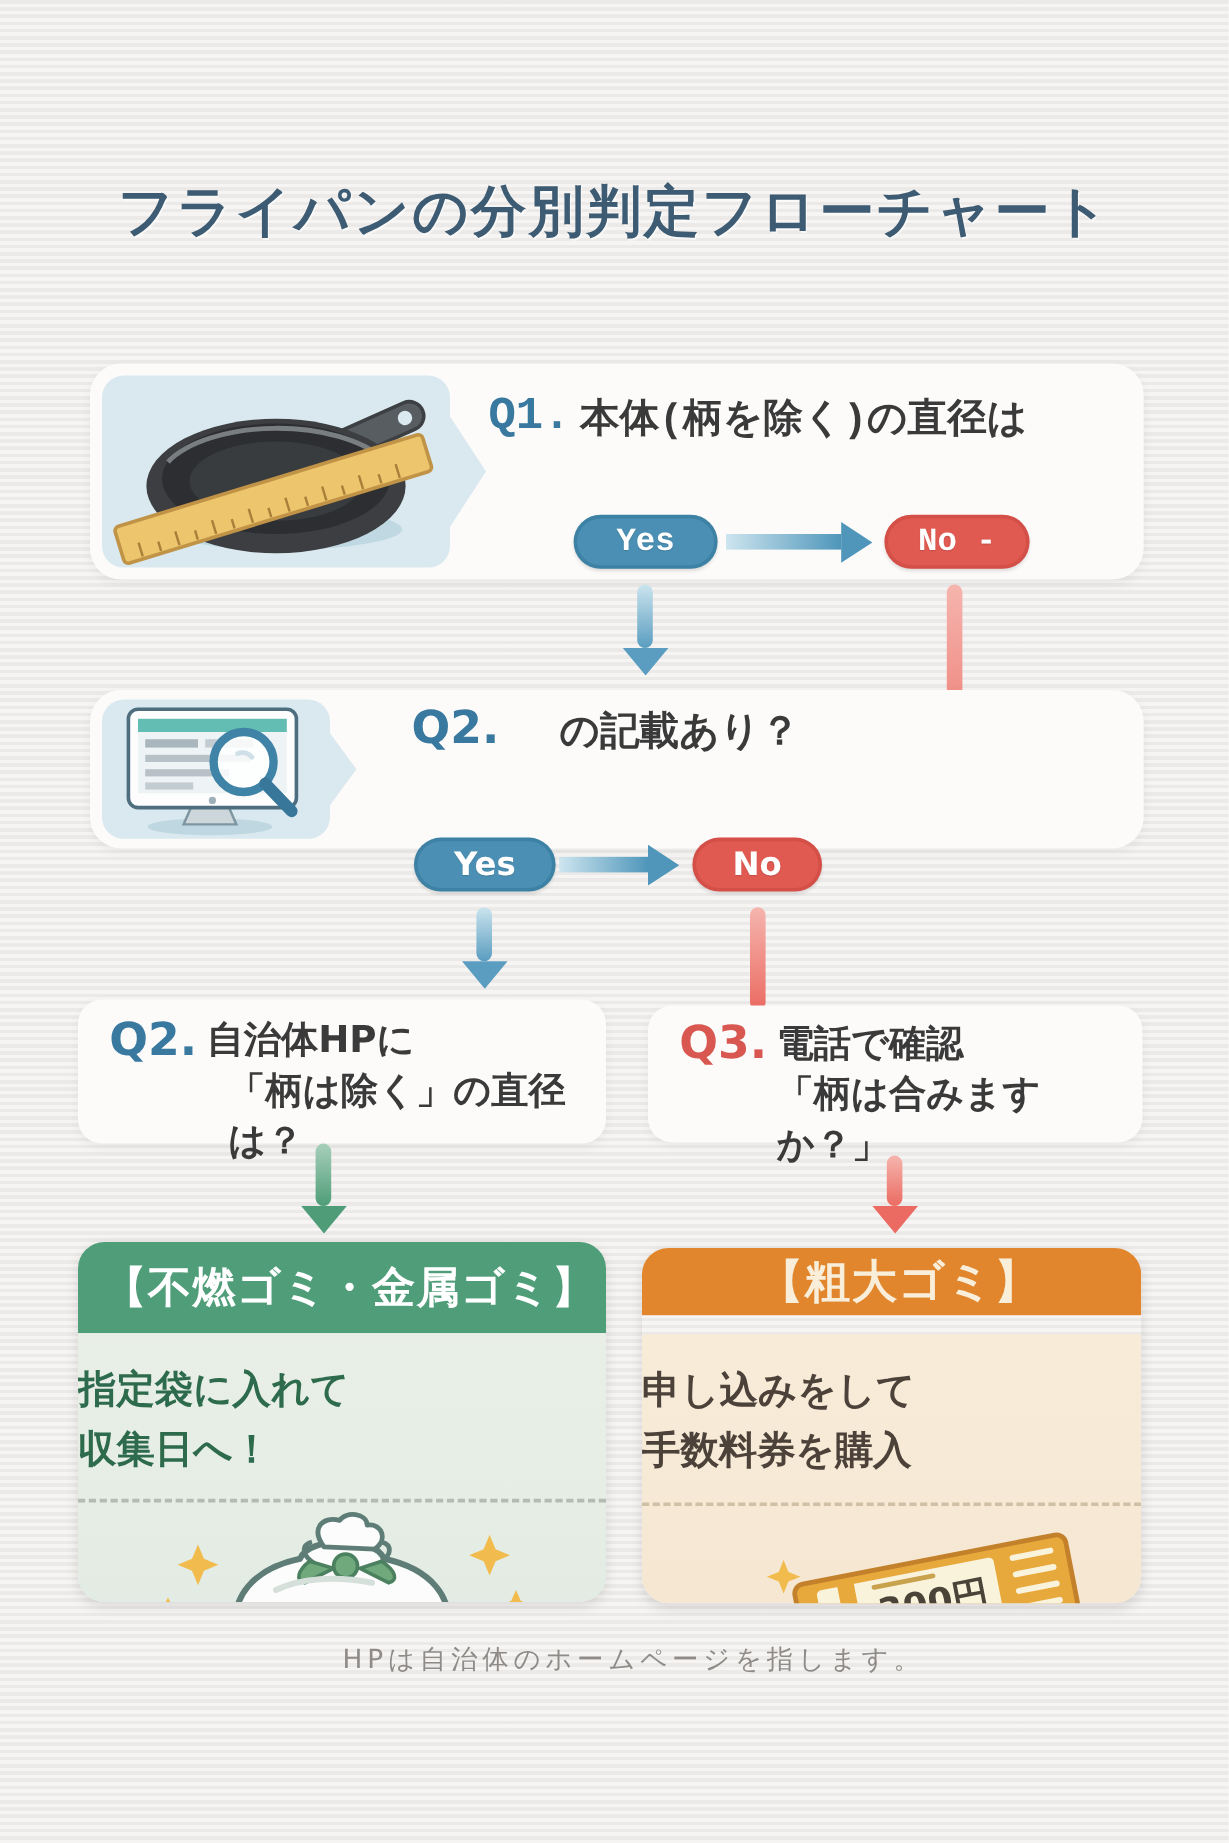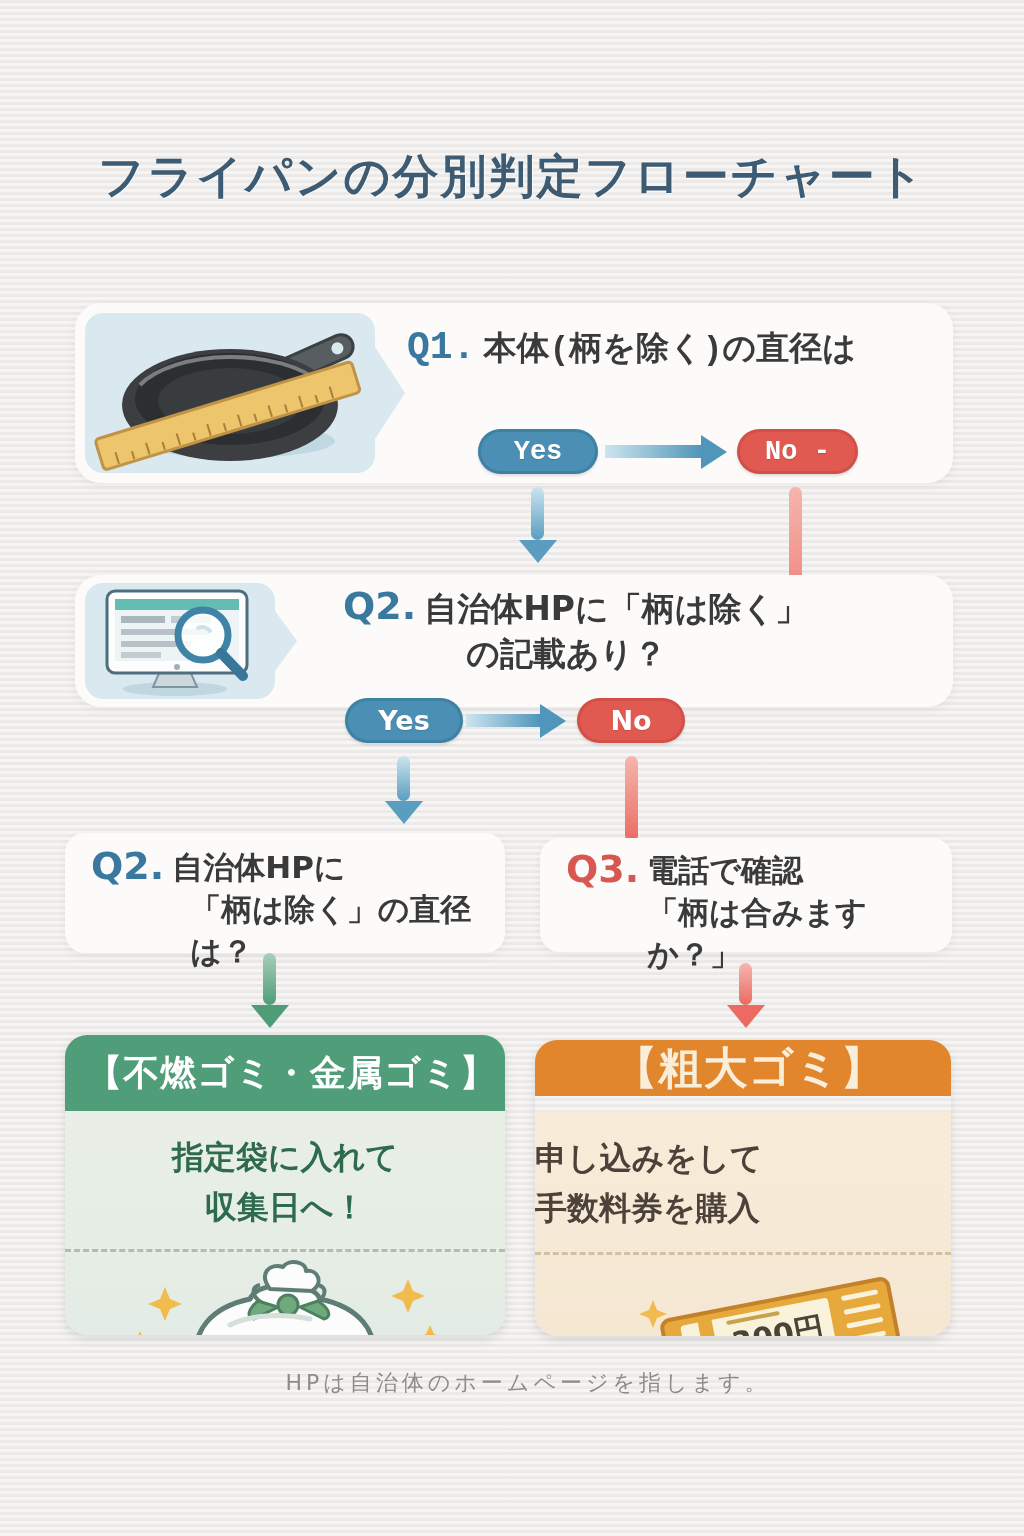--- a/index.html
+++ b/index.html
@@ -55,21 +55,21 @@
   .result-card{
     position:absolute;border-radius:22px;overflow:hidden;
     box-shadow:0 4px 10px rgba(100,100,100,.18);
   }
   .result-header{
     height:76px;display:flex;align-items:center;justify-content:center;
     font-weight:800;letter-spacing:1px;padding-left:13px;
   }
   .result-body{position:absolute;left:0;right:0;top:76px;bottom:0;}
   .result-lines{
-    position:absolute;top:22px;left:0;right:0;text-align:center;
+    position:absolute;top:22px;left:0;right:0;text-align:left;
     font-weight:800;font-size:32px;line-height:1.55;
   }
   .dash-divider{position:absolute;left:0;right:0;border-top:3px dashed #b9bdb6;}
   .footer-note{
     position:absolute;top:1368px;left:16px;width:1024px;text-align:center;
     color:#8e8b88;font-size:22px;letter-spacing:4px;
   }
 </style>
 </head>
 <body>
@@ -144,21 +144,20 @@
         <rect x="36" y="69" width="40" height="6" fill="#c3ccd1"></rect>
         <circle cx="92" cy="84" r="3" fill="#9fb0b8"></circle>
         <circle cx="118" cy="52" r="25" fill="rgba(255,255,255,0.85)" stroke="#3f84a6" stroke-width="7"></circle>
         <path d="M113 45 a10 10 0 0 1 12 3" fill="none" stroke="#cfe0e8" stroke-width="4" stroke-linecap="round"></path>
         <line x1="136" y1="70" x2="158" y2="93" stroke="#38769a" stroke-width="10" stroke-linecap="round"></line>
       </svg>
     </div>
     <div class="qrow" style="left:268px;top:12px;">
       <span class="qlabel">Q2.</span>
       <span class="qlines">
-        <span>自治体HPに「柄は除く」</span>
         <span class="indent" style="padding-left:42px;">の記載あり？</span>
       </span>
     </div>
   </div>
 
   <div class="pill blue" style="left:345px;top:698px;width:118px;">Yes</div>
   <div class="harrow" style="left:466px;top:714px;width:74px;"></div>
   <div class="pill red" style="left:577px;top:698px;width:108px;">No</div>
 
   <div class="varrow blue" style="left:397px;top:756px;height:45px;"></div>
@@ -206,21 +205,21 @@
         <path d="M110 66 C130 56 160 54 190 60 M100 86 C120 96 150 100 200 94" fill="none" stroke="#d6e0da" stroke-width="5" stroke-linecap="round"></path>
         <path d="M45 28 L50 40 L62 45 L50 50 L45 62 L40 50 L28 45 L40 40 Z" fill="#f2bb4e"></path>
         <path d="M20 72 L24 81 L33 85 L24 89 L20 98 L16 89 L7 85 L16 81 Z" fill="#f2bb4e"></path>
         <path d="M288 20 L293 32 L305 37 L293 42 L288 54 L283 42 L271 37 L283 32 Z" fill="#f2bb4e"></path>
         <path d="M310 66 L314 75 L323 79 L314 83 L310 92 L306 83 L297 79 L306 75 Z" fill="#f2bb4e"></path>
       </svg>
     </div>
   </div>
 
   <div class="result-card" style="left:535px;top:1040px;width:416px;height:296px;">
-    <div class="result-header" style="background:#e1862d;color:#f8eed9;font-size:44px;height:56px;">【粗大ゴミ】</div>
+    <div class="result-header" style="background:#e1862d;color:#f8eed9;font-size:38px;height:56px;">【粗大ゴミ】</div>
     <div class="result-body" style="background:linear-gradient(#f8ecd9,#f5e7d2);top:72px;">
       <div class="result-lines" style="color:#4c423a;text-align:left;">
         <div>申し込みをして</div>
         <div>手数料券を購入</div>
       </div>
       <div class="dash-divider" style="top:140px;border-top-color:#cfc0a6;"></div>
       <svg style="position:absolute;left:100px;top:150px;" width="280" height="130" viewBox="0 0 280 130">
         <path d="M18 38 L22 48 L32 52 L22 56 L18 66 L14 56 L4 52 L14 48 Z" fill="#f2bb4e"></path>
         <g transform="rotate(-11 140 70)">
           <rect x="30" y="38" width="230" height="66" rx="8" fill="#e8a93c" stroke="#c2812a" stroke-width="4"></rect>

